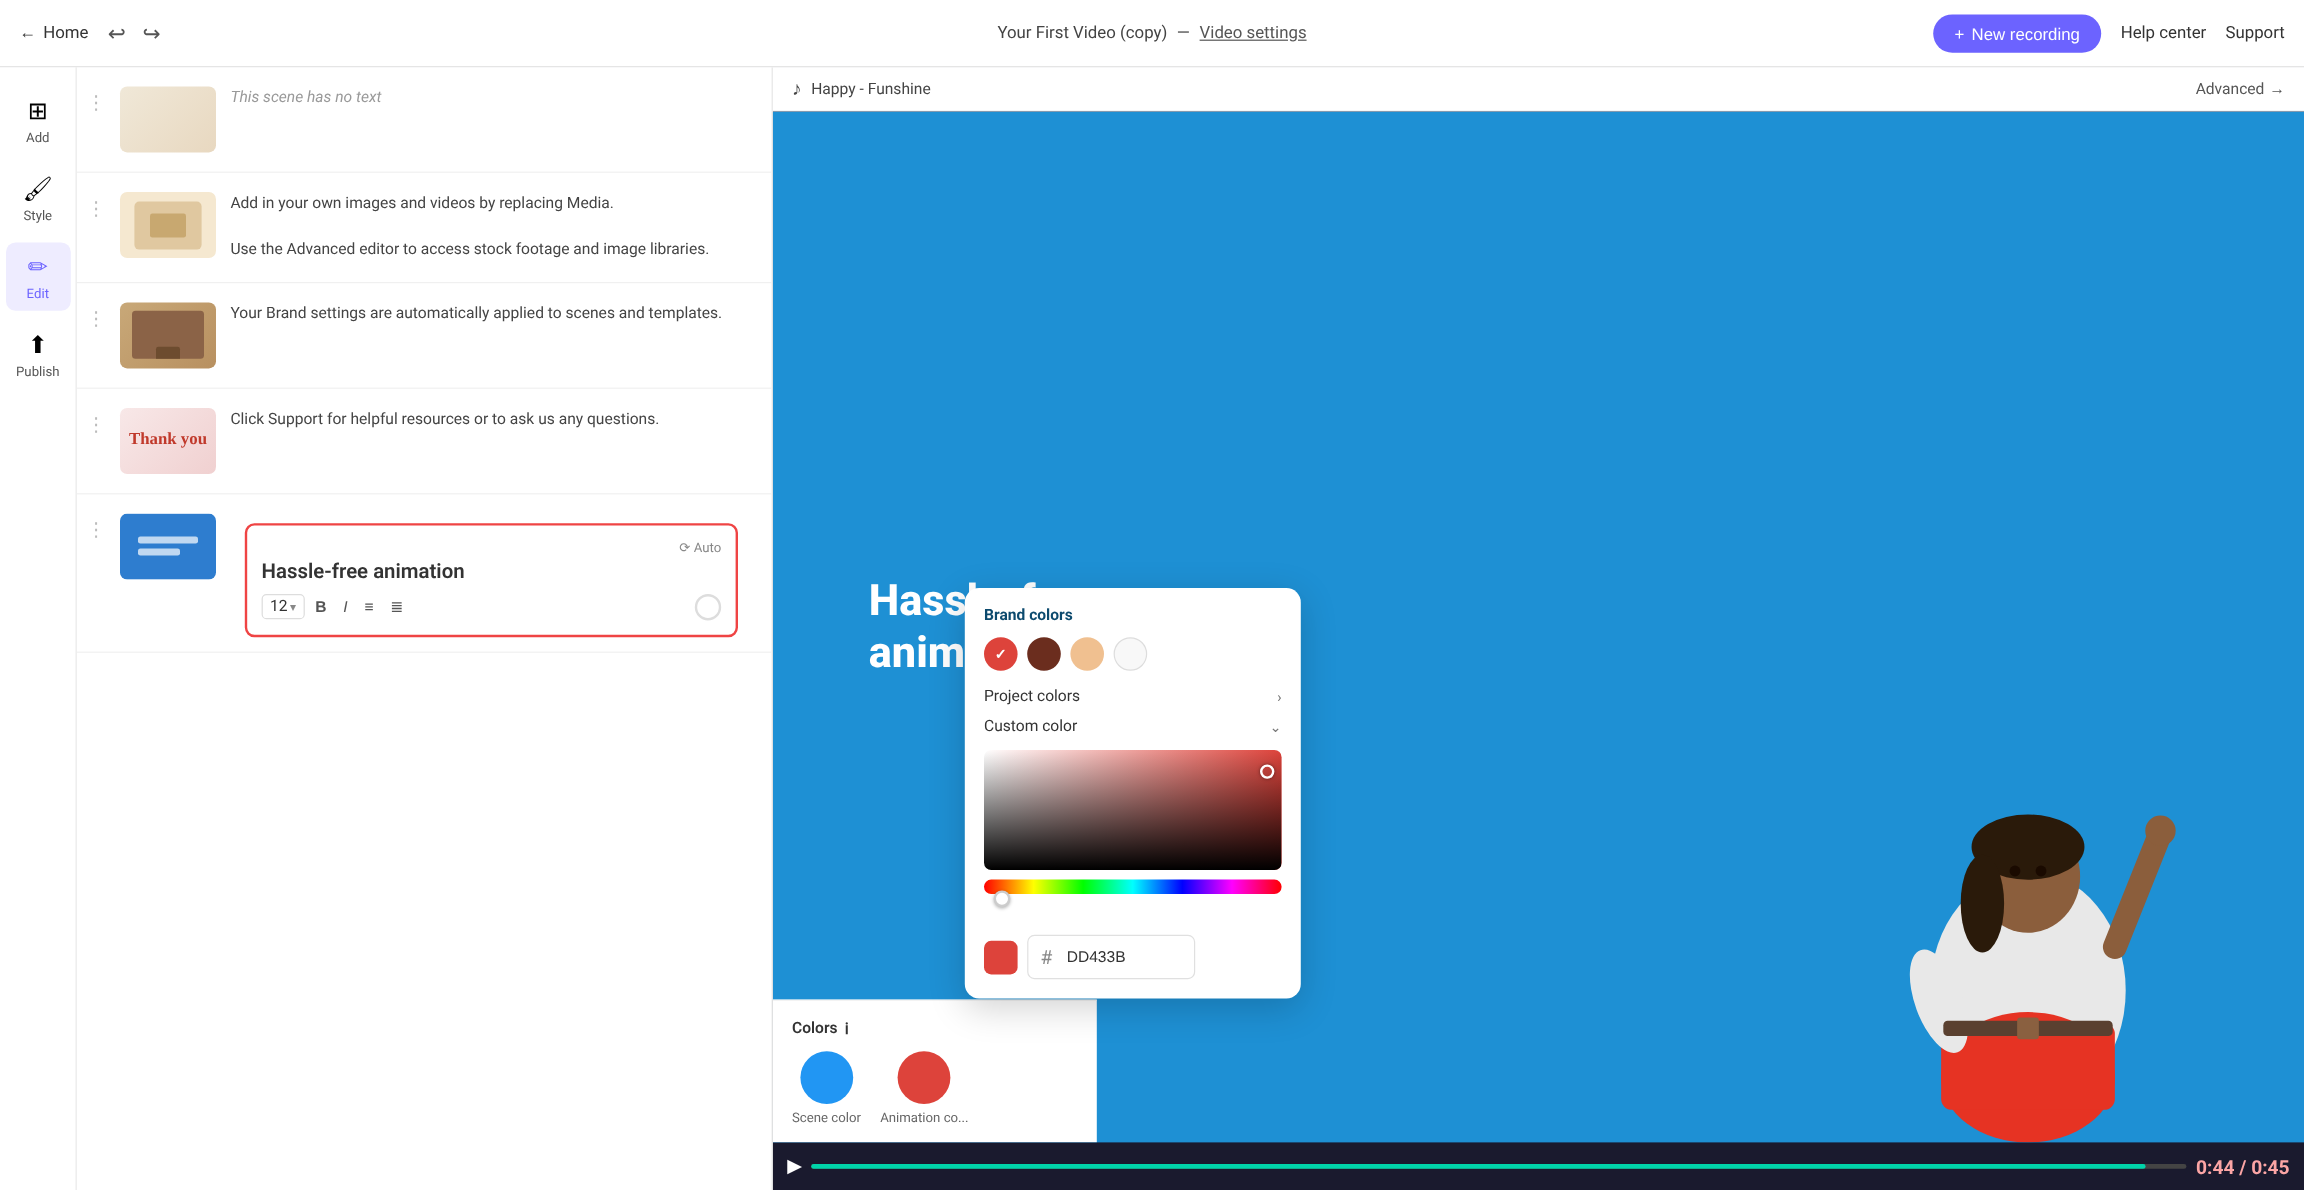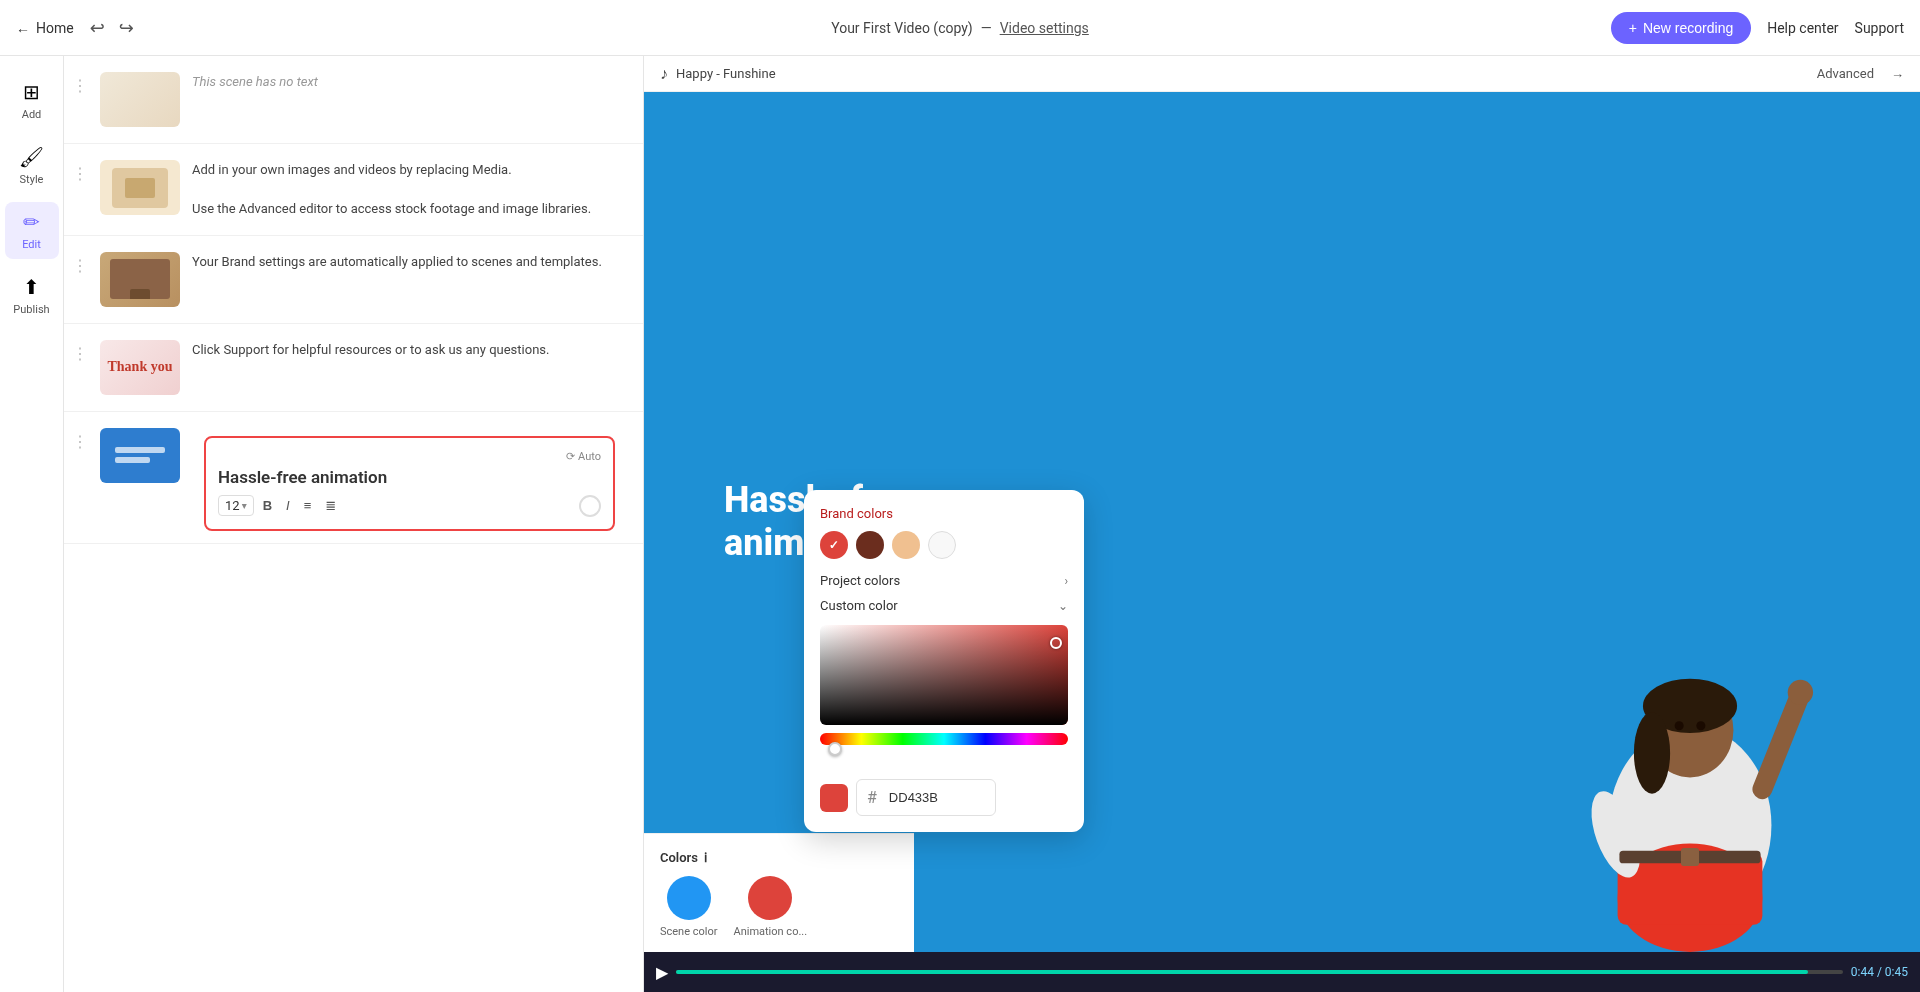--- a/index.html
+++ b/index.html
@@ -80,21 +80,21 @@
     .right-panel { flex: 1; display: flex; flex-direction: column; overflow: hidden; }
 
     
     .music-bar {
       display: flex; align-items: center; justify-content: space-between;
       padding: 8px 16px; background: #fff; border-bottom: 1px solid #f0f0f0;
       font-size: 13px; color: #444;
     }
     .music-left { display: flex; align-items: center; gap: 8px; }
     .music-icon { font-size: 16px; }
-    .advanced-link { color: #555; cursor: pointer; display: flex; align-items: center; gap: 17px; }
+    .advanced-link { color: #555; cursor: pointer; display: flex; align-items: center; gap: 4px; }
 
     
     .video-area {
       flex: 1; position: relative; overflow: hidden;
       background: #1a1a2e;
     }
     .video-preview {
       width: 100%; height: 100%; position: relative;
       background: #1e90d4; display: flex; align-items: center; overflow: hidden;
     }
@@ -108,21 +108,21 @@
     .character-figure {
       width: 300px; height: 380px; position: absolute; right: 80px; bottom: 0;
     }
 
     
     .color-popup {
       position: absolute; left: 160px; bottom: 120px;
       background: #fff; border-radius: 12px; box-shadow: 0 8px 30px rgba(0,0,0,0.18);
       width: 280px; padding: 16px; z-index: 50;
     }
-    .popup-section-title { font-size: 13px; font-weight: 400; color: #b91c1c; margin-bottom: 10px; }
+    .popup-section-title { font-size: 13px; font-weight: 700; color: #0c4a6e; margin-bottom: 10px; }
     .brand-colors { display: flex; gap: 8px; align-items: center; margin-bottom: 14px; }
     .color-swatch {
       width: 28px; height: 28px; border-radius: 50%; cursor: pointer; position: relative;
       flex-shrink: 0;
     }
     .color-swatch.selected::after {
       content: '✓'; position: absolute; top: 50%; left: 50%; transform: translate(-50%,-50%);
       color: #fff; font-size: 12px; font-weight: 700;
     }
     .project-colors-row {
@@ -182,21 +182,21 @@
     .color-label { font-size: 11px; color: #666; }
 
     
     .video-controls {
       display: flex; align-items: center; height: 40px; background: #1a1a2e;
       padding: 0 12px; gap: 8px;
     }
     .play-btn { color: #fff; font-size: 16px; cursor: pointer; background: none; border: none; }
     .progress-bar-container { flex: 1; height: 4px; background: #444; border-radius: 2px; cursor: pointer; }
     .progress-fill { height: 100%; background: #00d4aa; border-radius: 2px; width: 97%; }
-    .time-display { font-size: 12px; color: #7dd3fc; white-space: nowrap; }
+    .time-display { font-size: 16px; color: #fca5a5; white-space: nowrap; font-weight: bold; }
 
     
     .scene-panel::-webkit-scrollbar { width: 4px; }
     .scene-panel::-webkit-scrollbar-thumb { background: #ddd; border-radius: 2px; }
 
     
     .thumb-grid { display: grid; grid-template-columns: 1fr 1fr; gap: 3px; padding: 6px; }
     .thumb-cell { background: rgba(255,255,255,0.3); border-radius: 2px; height: 16px; }
     .thumb-brown-box { background: #8B6347; width: 60px; height: 40px; border-radius: 3px; position: relative; }
     .thumb-brown-box::before { content: ''; position: absolute; bottom: 0; left: 50%; transform: translateX(-50%); width: 20px; height: 10px; background: #6d4c2f; border-radius: 2px 2px 0 0; }

